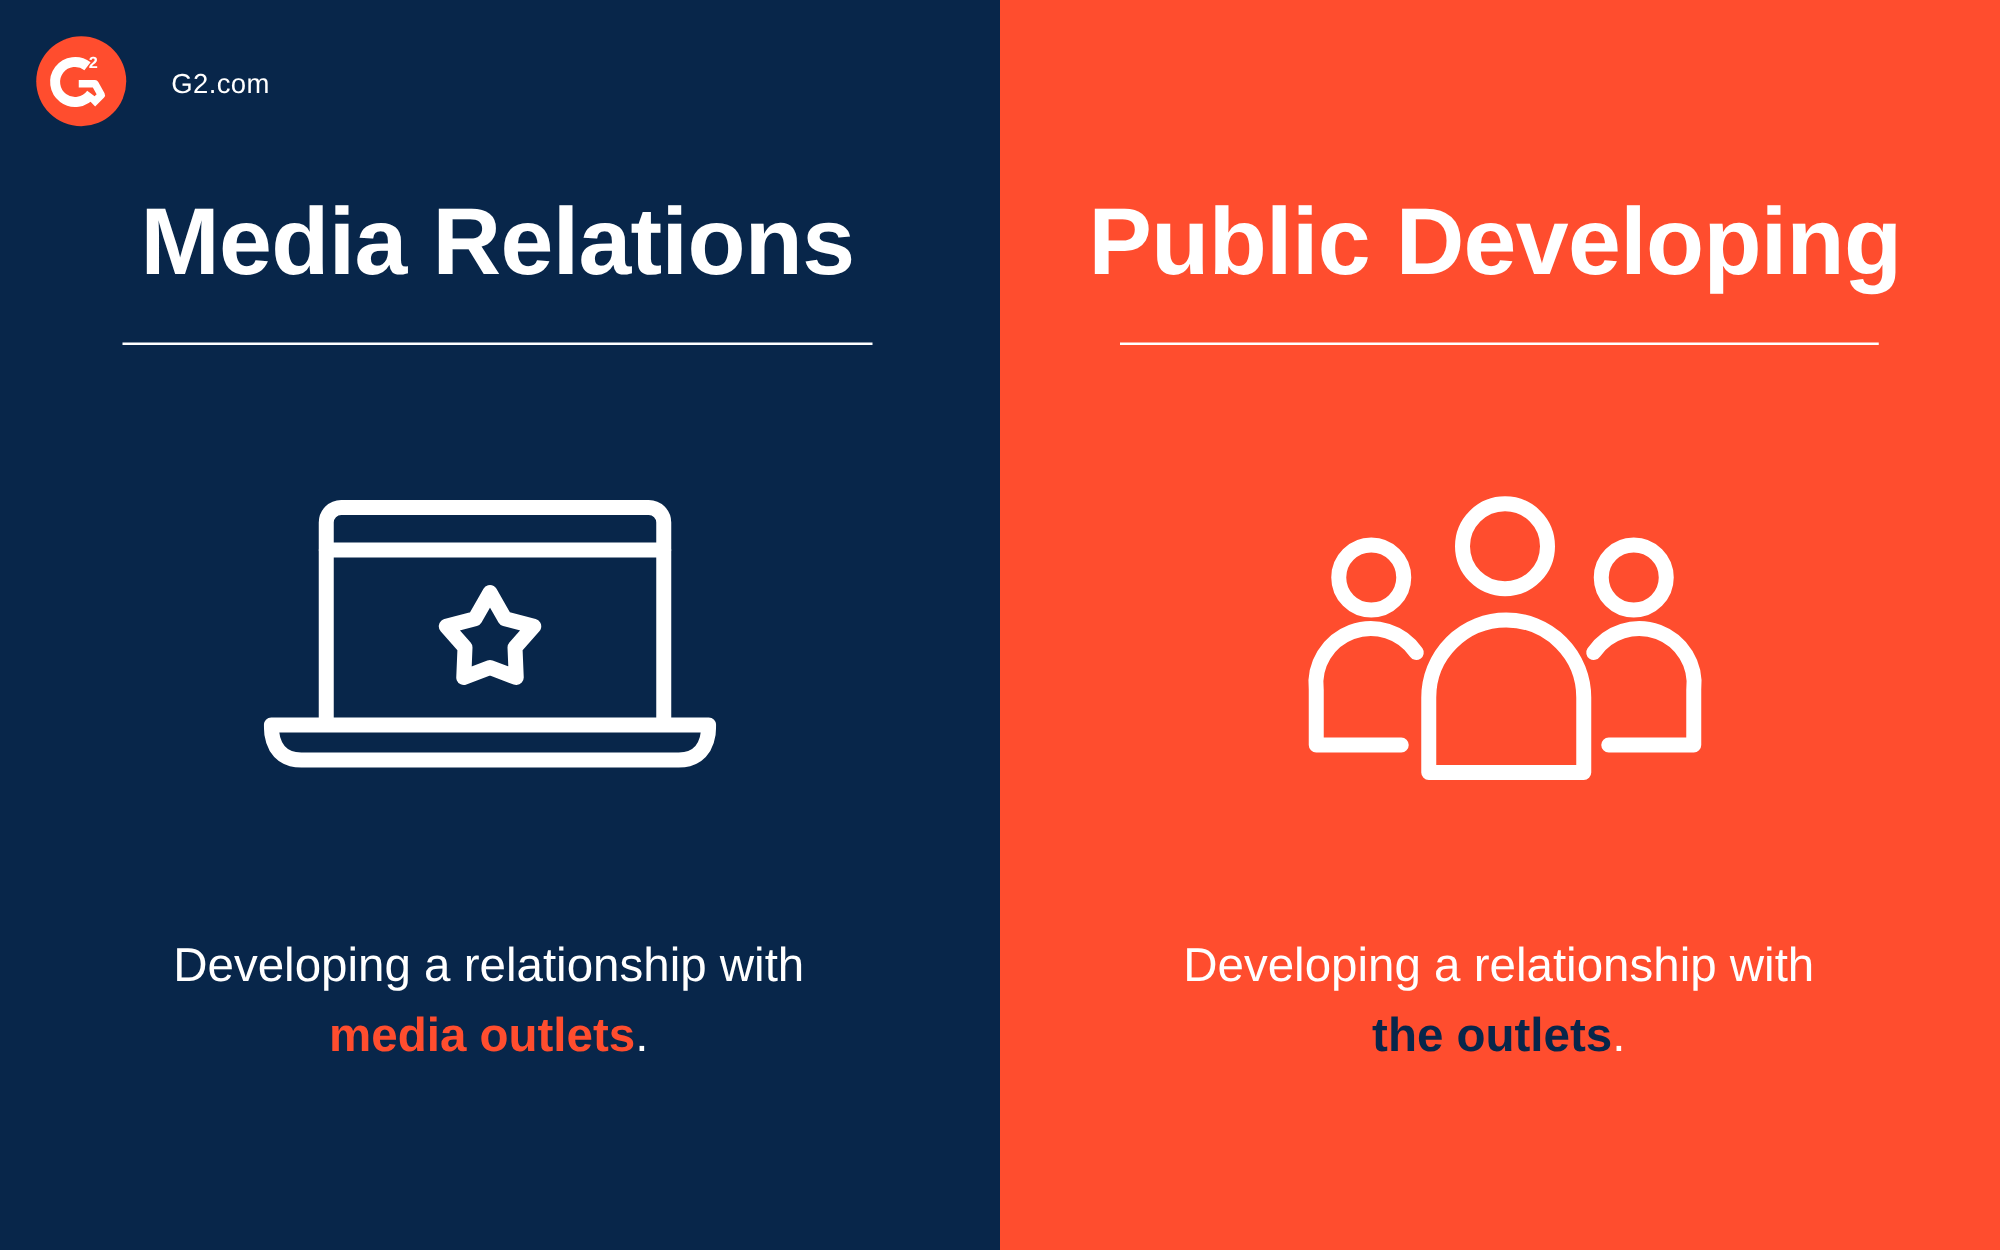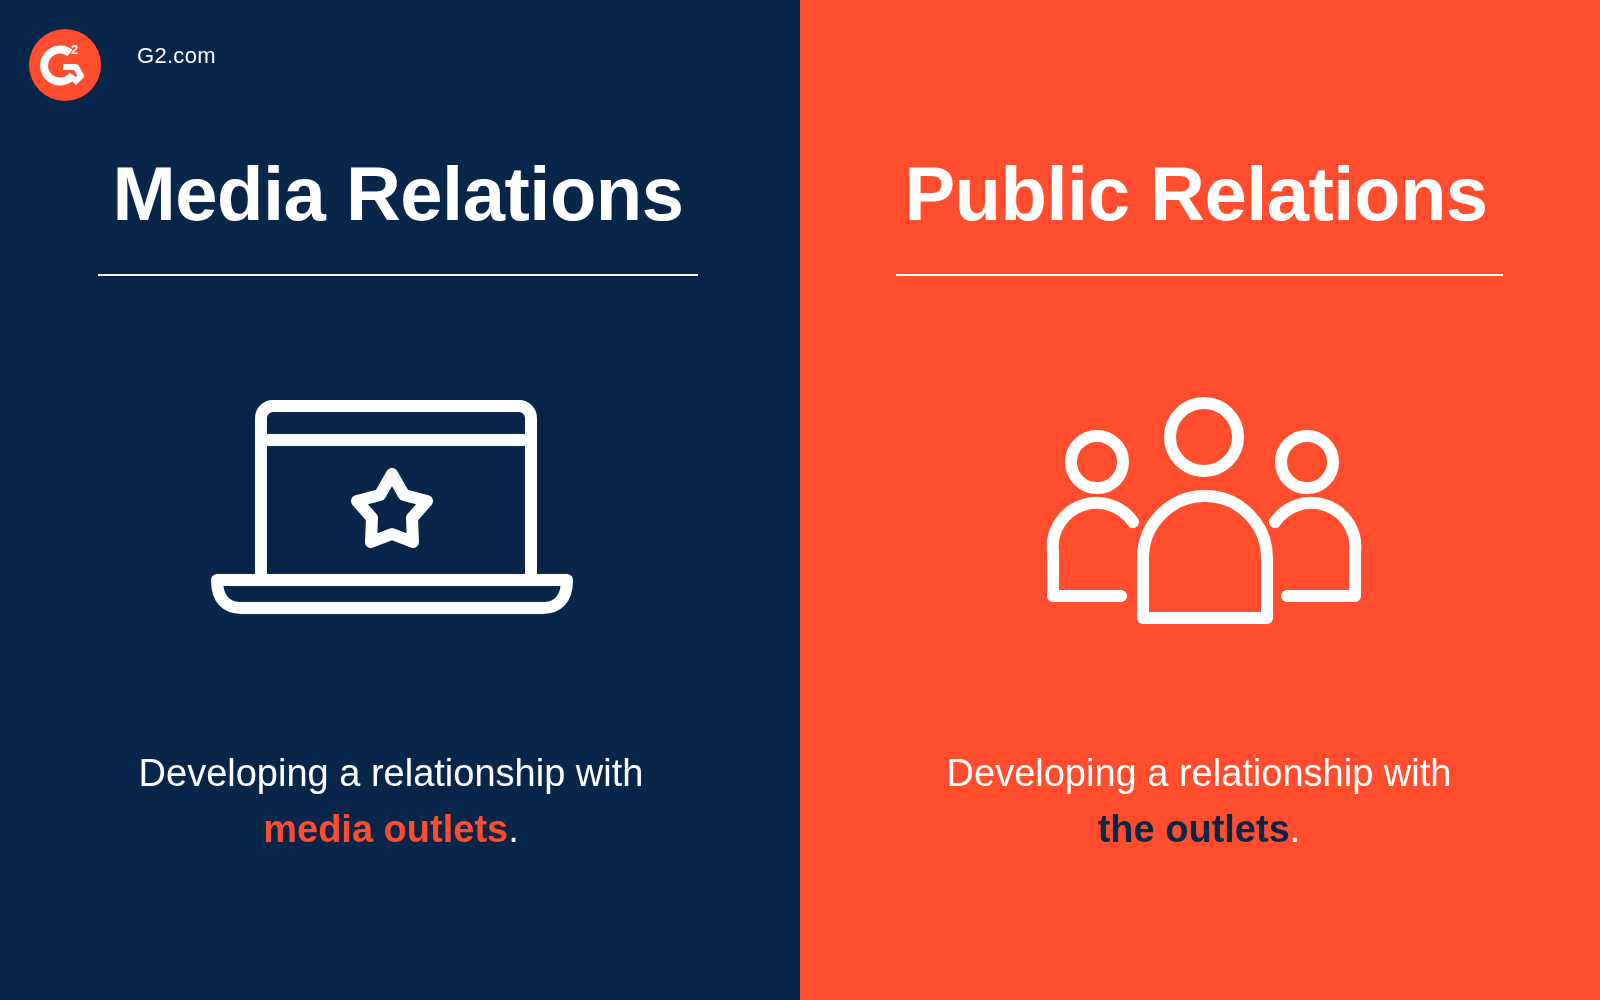--- a/index.html
+++ b/index.html
@@ -3,21 +3,21 @@
 <meta charset="utf-8">
 <style>
   html, body { margin:0; padding:0; }
   body { width:1600px; height:1000px; overflow:hidden; font-family:"Liberation Sans", sans-serif; }
   .wrap { position:relative; width:1600px; height:1000px; display:flex; }
   .panel { position:relative; width:800px; height:1000px; }
   .left { background:#08264A; }
   .right { background:#FF4D2E; }
   .logo { position:absolute; left:29px; top:29px; width:72px; height:72px; border-radius:50%; background:#FF4D2E; }
   .logo svg { position:absolute; left:0; top:0; }
-  .site { position:absolute; left:137px; top:43px; color:#fff; font-size:22px; letter-spacing:0.3px; }
+  .site { position:absolute; left:137px; top:54px; color:#fff; font-size:22px; letter-spacing:0.3px; }
   .title { position:absolute; top:150px; left:0; width:100%; text-align:center; color:#fff; font-weight:bold; font-size:76px; letter-spacing:-0.5px; }
   .left .title { left:-2px; width:800px; }
   .right .title { left:-4px; width:800px; }
   .rule { position:absolute; top:274px; height:2px; background:#fff; }
   .left .rule { left:98px; width:600px; }
   .right .rule { left:96px; width:607px; }
   .icon { position:absolute; }
   .desc { position:absolute; top:745px; width:800px; text-align:center; color:#fff; font-size:38px; line-height:56px; }
   .left .desc { left:-9px; }
   .right .desc { left:-1px; }
@@ -52,21 +52,21 @@
       </svg>
     </div>
 
     <p class="desc" style="margin:0">
       <span>Developing a relationship with</span><br>
       <span class="em">media outlets</span><span>.</span>
     </p>
   </section>
 
   <section class="panel right">
-    <h1 class="title" style="margin:0">Public Relations</h1>
+    <h1 class="title" style="margin:0">Public Developing</h1>
     <div class="rule"></div>
 
     <div class="icon" style="left:243px; top:396px;">
       <svg width="320" height="230" viewBox="0 0 320 230" fill="none" stroke="#fff" stroke-width="12" stroke-linejoin="round" stroke-linecap="round">
         <circle cx="161" cy="41" r="34"></circle>
         <circle cx="54" cy="66" r="26"></circle>
         <circle cx="264" cy="66" r="26"></circle>
         <path d="M100 222 L100 162 A62 62 0 0 1 224 162 L224 222 Z"></path>
         <path d="M90 126 A44 44 0 0 0 10 156 L10 200 L78 200"></path>
         <path d="M232 126 A44 44 0 0 1 312 156 L312 200 L244 200"></path>

